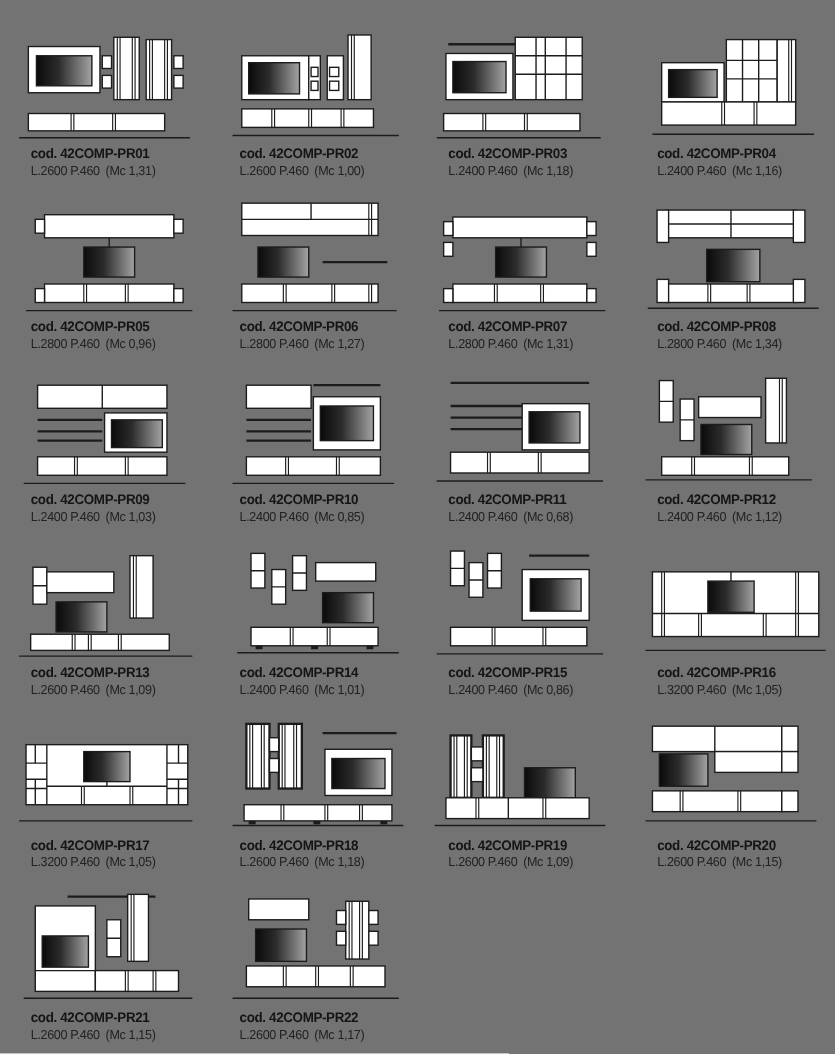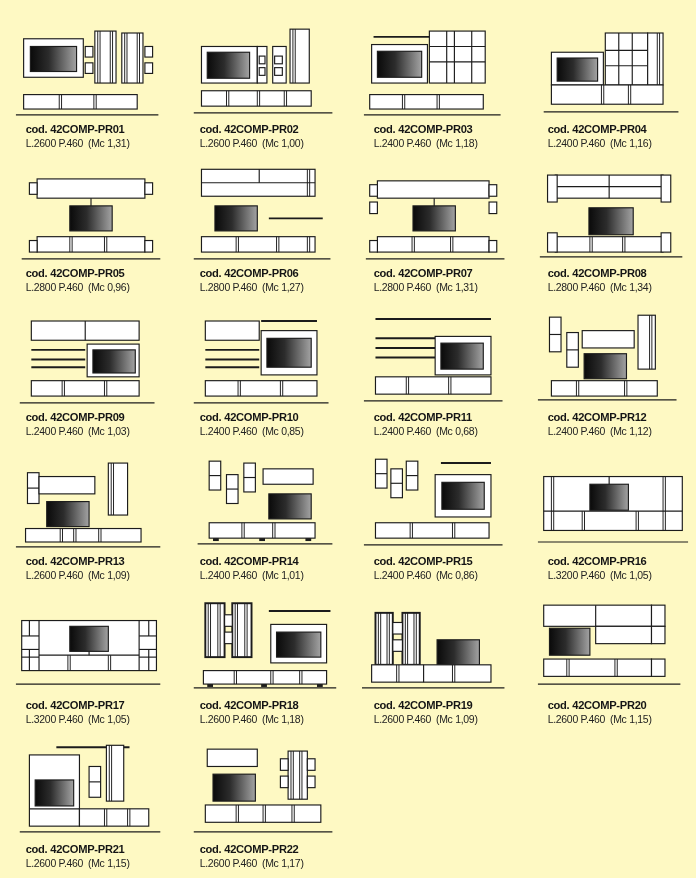--- a/index.html
+++ b/index.html
@@ -1,18 +1,18 @@
 <!DOCTYPE html>
 <html><head>
 <meta charset="utf-8">
 <style>
   * { margin:0; padding:0; box-sizing:border-box; }
   html,body { background:#ffffff; }
   .page {
-    width:696px; height:878px; background:#fef9c3; overflow:hidden;
+    width:696px; height:878px; background:#737373; overflow:hidden;
     font-family:"Liberation Sans", sans-serif; color:#1a1a1a;
   }
   .grid {
     display:grid;
     grid-template-columns:repeat(4,174px);
     padding:12px 0 0 10px;
   }
   figure.cell {
     height:144px;
     display:flex; flex-direction:column; justify-content:flex-end;

